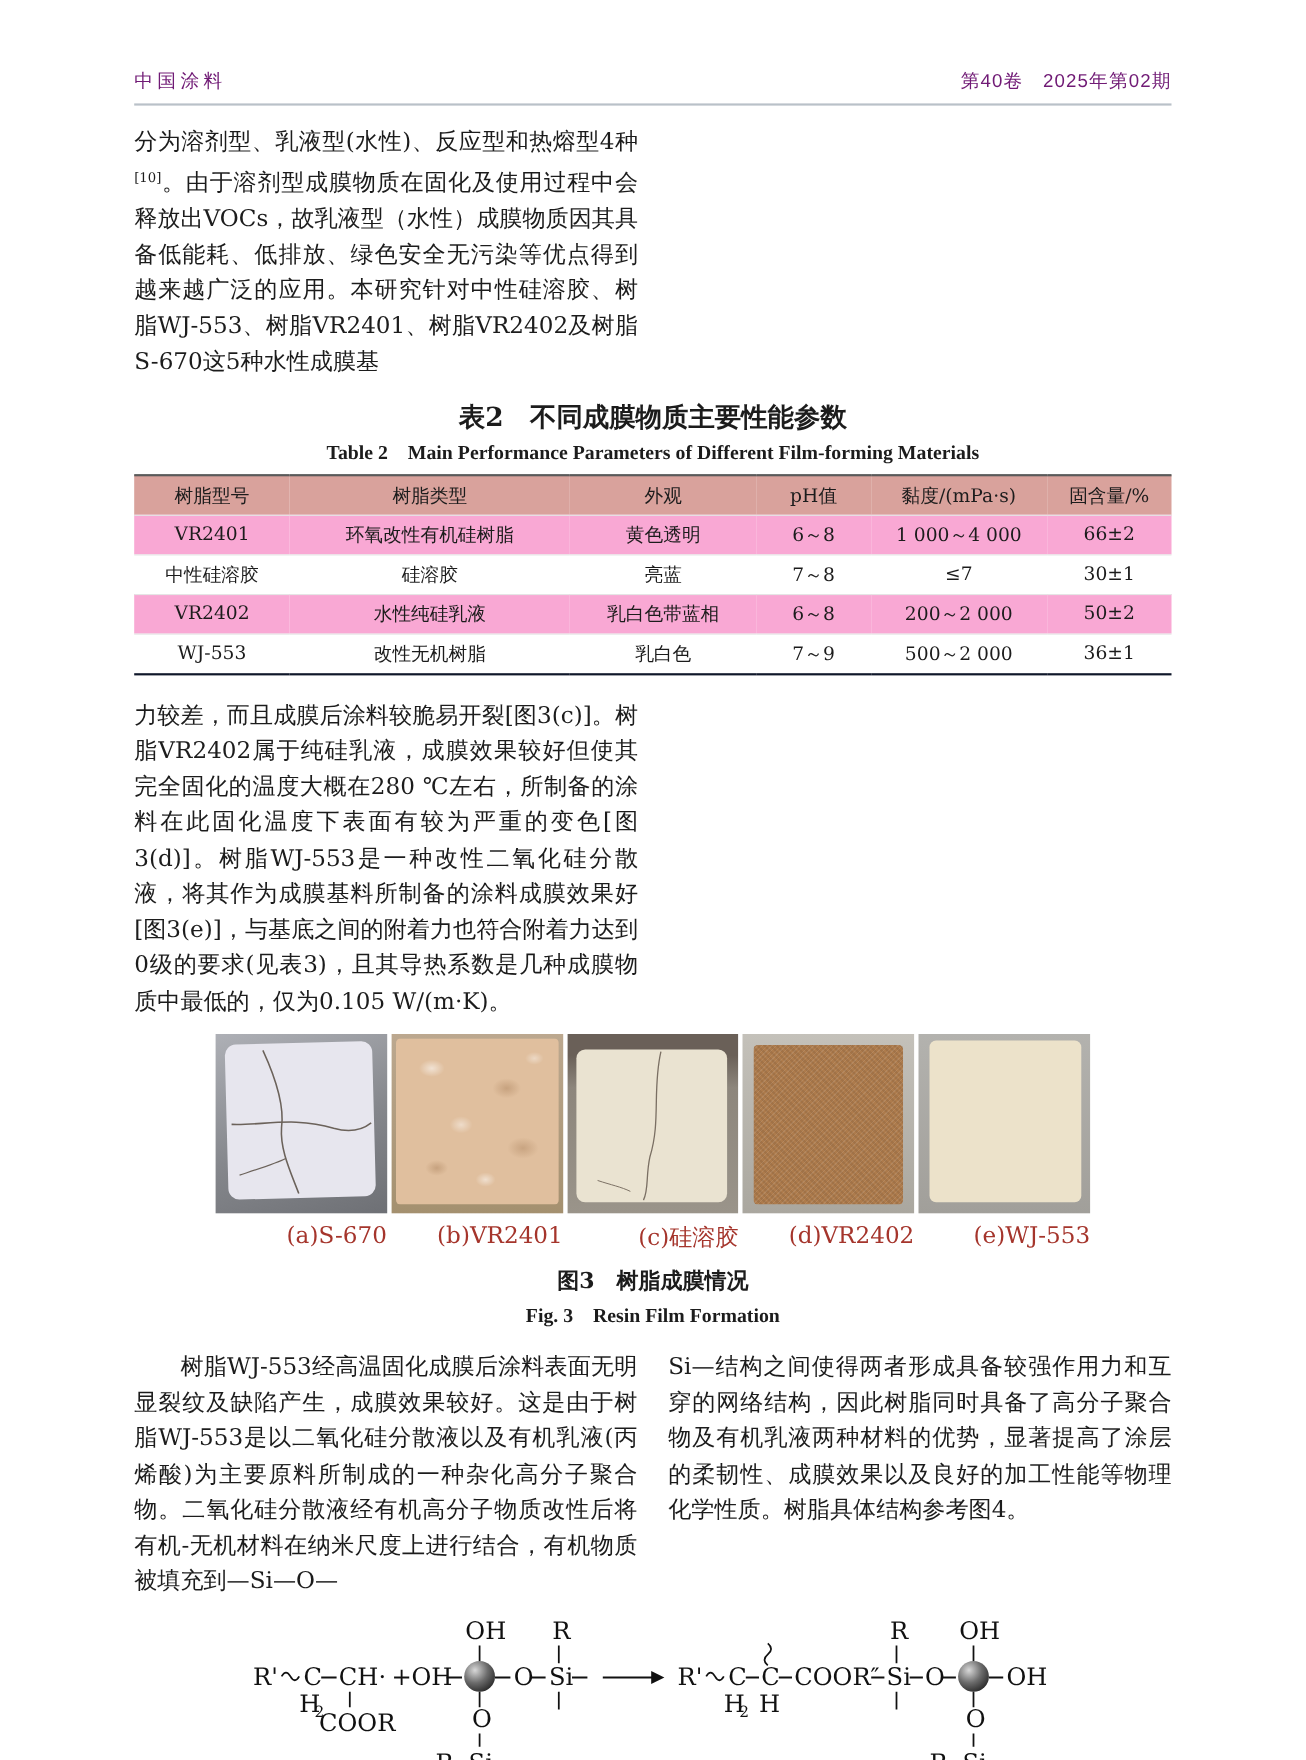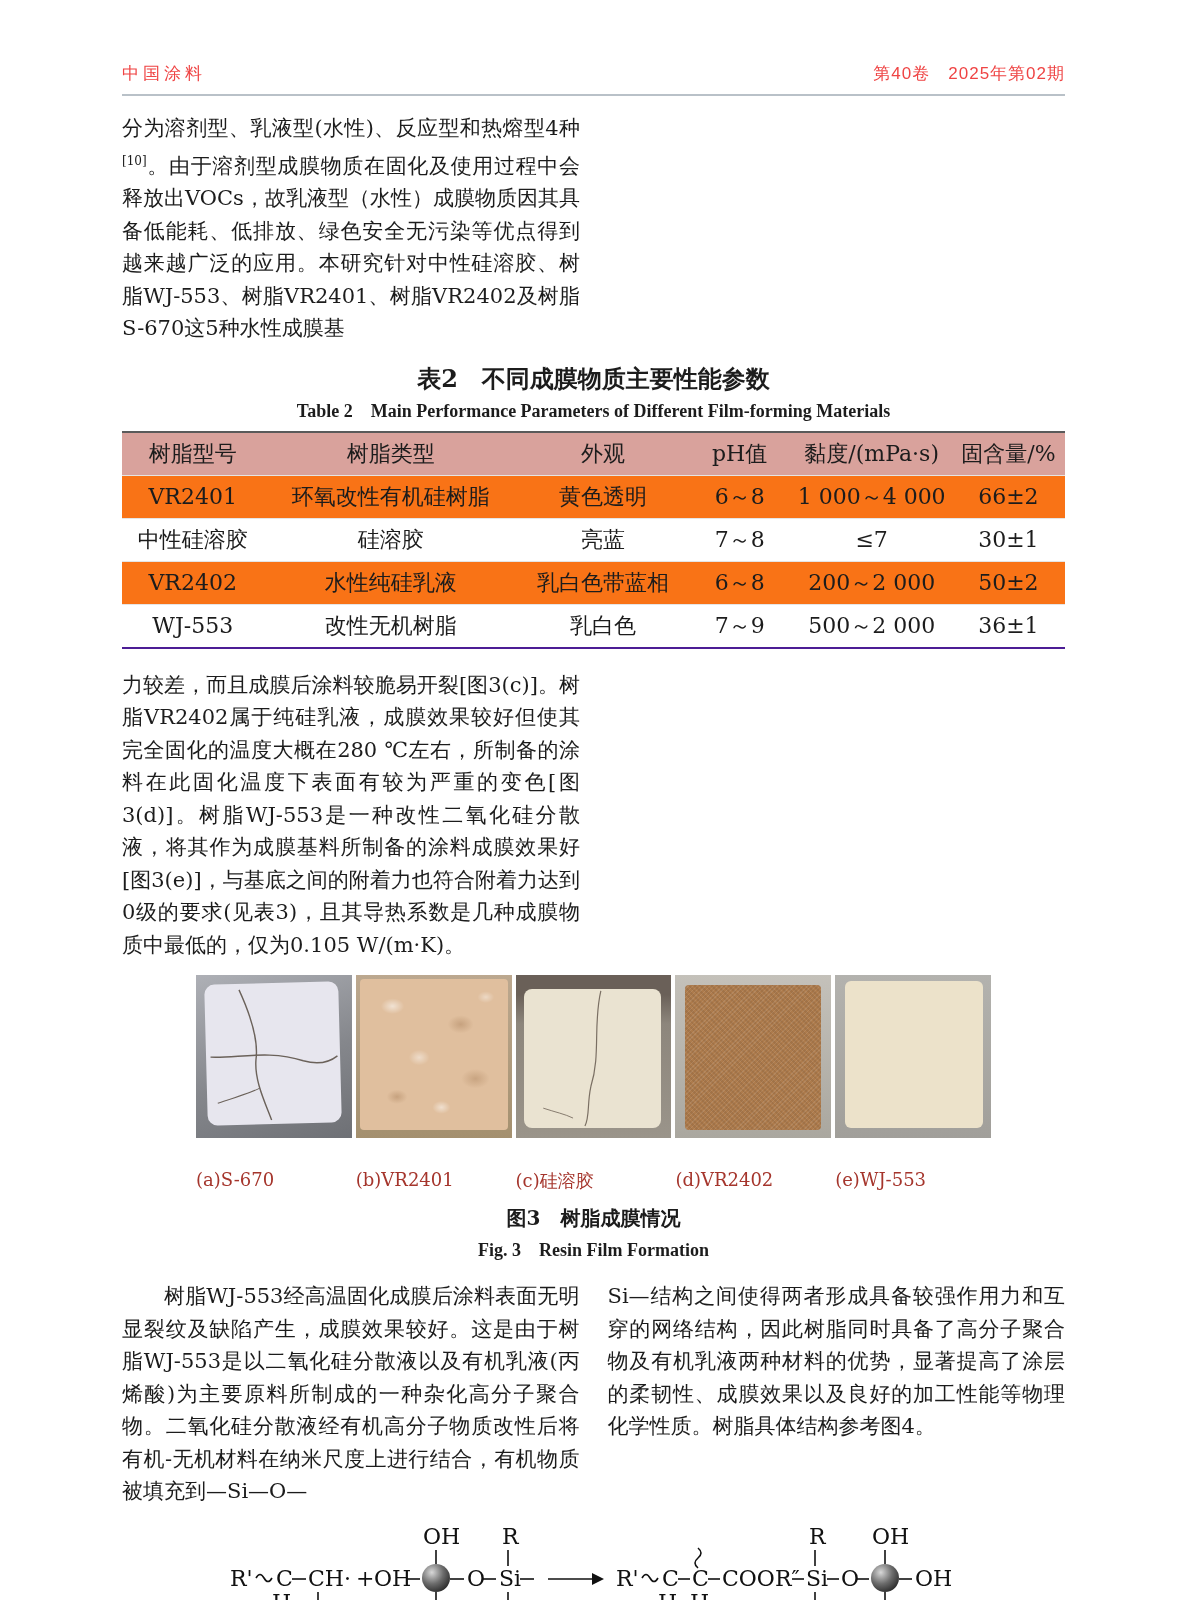--- a/index.html
+++ b/index.html
@@ -10,37 +10,37 @@
     background:#ffffff;
     font-family:"DejaVu Serif","Liberation Serif",serif;
     color:#1c1c1c;
     box-sizing:border-box;
     padding:62px 122px 0 122px;
     display:flex;flex-direction:column;
   }
   
   .pg-header{display:flex;justify-content:space-between;align-items:flex-end;
     padding-bottom:9px;border-bottom:2px solid #b9c1c8;
-    font-family:"Liberation Sans",sans-serif;color:#ef4444;font-size:17px;}
+    font-family:"Liberation Sans",sans-serif;color:#701a75;font-size:17px;}
   .pg-header .journal{letter-spacing:4px;}
   .pg-header .issue{letter-spacing:1px;}
   
   .cols{display:flex;gap:28px;margin-top:16px;}
   .col{width:458px;font-size:21px;line-height:32.5px;text-align:justify;text-justify:inter-character;}
   .indent{text-indent:2em;}
   sup.ref{font-size:12px;}
   
   .table-block{margin-top:16px;}
   .tbl-title-cn{text-align:center;font-weight:bold;font-size:24px;margin:2px 0 4px 0;}
   .tbl-title-en{text-align:center;font-weight:bold;font-size:18px;font-family:"Liberation Serif",serif;margin-bottom:8px;}
-  table.perf{width:100%;border-collapse:collapse;font-size:22px;
-    border-top:2.5px solid #5a5a5a;border-bottom:2px solid #4c1d95;}
+  table.perf{width:100%;border-collapse:collapse;font-size:17px;
+    border-top:2.5px solid #5a5a5a;border-bottom:2px solid #0f172a;}
   table.perf th,table.perf td{padding:6px 4px;text-align:center;font-weight:normal;}
   table.perf thead tr{background:#d9a29c;}
-  table.perf tbody tr.alt{background:#f97316;}
+  table.perf tbody tr.alt{background:#f9a8d4;}
   table.perf tbody tr{border-top:1px solid #e5e5e5;}
   
   .figure3{margin-top:14px;}
   .photo-strip{display:flex;gap:4px;width:795px;margin:0 auto;height:163px;}
   .photo{flex:1;position:relative;overflow:hidden;}
   .panel{position:absolute;border-radius:4px;}
   .photo-a{background:linear-gradient(160deg,#aeb0b6,#85878c 55%,#6e7075);}
   .photo-a .panel{left:10px;top:8px;right:12px;bottom:14px;transform:rotate(-1.5deg);border-radius:10px;}
   .photo-b{background:linear-gradient(180deg,#bca88f,#a4906f);}
   .photo-b .panel{left:4px;top:4px;right:4px;bottom:8px;
@@ -56,21 +56,21 @@
   .photo-c .panel{left:8px;top:14px;right:10px;bottom:10px;border-radius:8px;}
   .photo-d{background:linear-gradient(180deg,#c4c1ba,#aaa79f);}
   .photo-d .panel{left:10px;top:10px;right:10px;bottom:8px;
     background-image:
       repeating-linear-gradient(45deg, rgba(0,0,0,.07) 0 2px, rgba(0,0,0,0) 2px 4px),
       repeating-linear-gradient(-45deg, rgba(255,255,255,.10) 0 1px, rgba(0,0,0,0) 1px 3px);}
   .photo-e{background:linear-gradient(180deg,#b3b2ae,#a19f9a);}
   .photo-e .panel{left:10px;top:6px;right:8px;bottom:10px;border-radius:6px;}
   .crack-svg{position:absolute;left:0;top:0;width:100%;height:100%;}
   .subcaps{display:flex;gap:4px;width:795px;margin:8px auto 0 auto;}
-  .subcap{flex:1;text-align:left;font-size:18px;color:#a5352c;margin-top:23px;}
+  .subcap{flex:1;text-align:right;font-size:21px;color:#a5352c;}
   .fig-cap-cn{text-align:center;font-weight:bold;font-size:20px;margin-top:12px;}
   .fig-cap-en{text-align:center;font-weight:bold;font-size:18px;font-family:"Liberation Serif",serif;margin-top:6px;}
   
   .figure4{margin-top:10px;}
   .chem-wrap{width:740px;margin:0 auto;}
   .chem-wrap svg{display:block;}
   .chem-text{font-family:"DejaVu Serif",serif;font-size:22px;fill:#111;}
   .chem-sub{font-family:"DejaVu Serif",serif;font-size:14px;fill:#111;}
   .bond{stroke:#111;stroke-width:1.6;fill:none;}
 </style>

